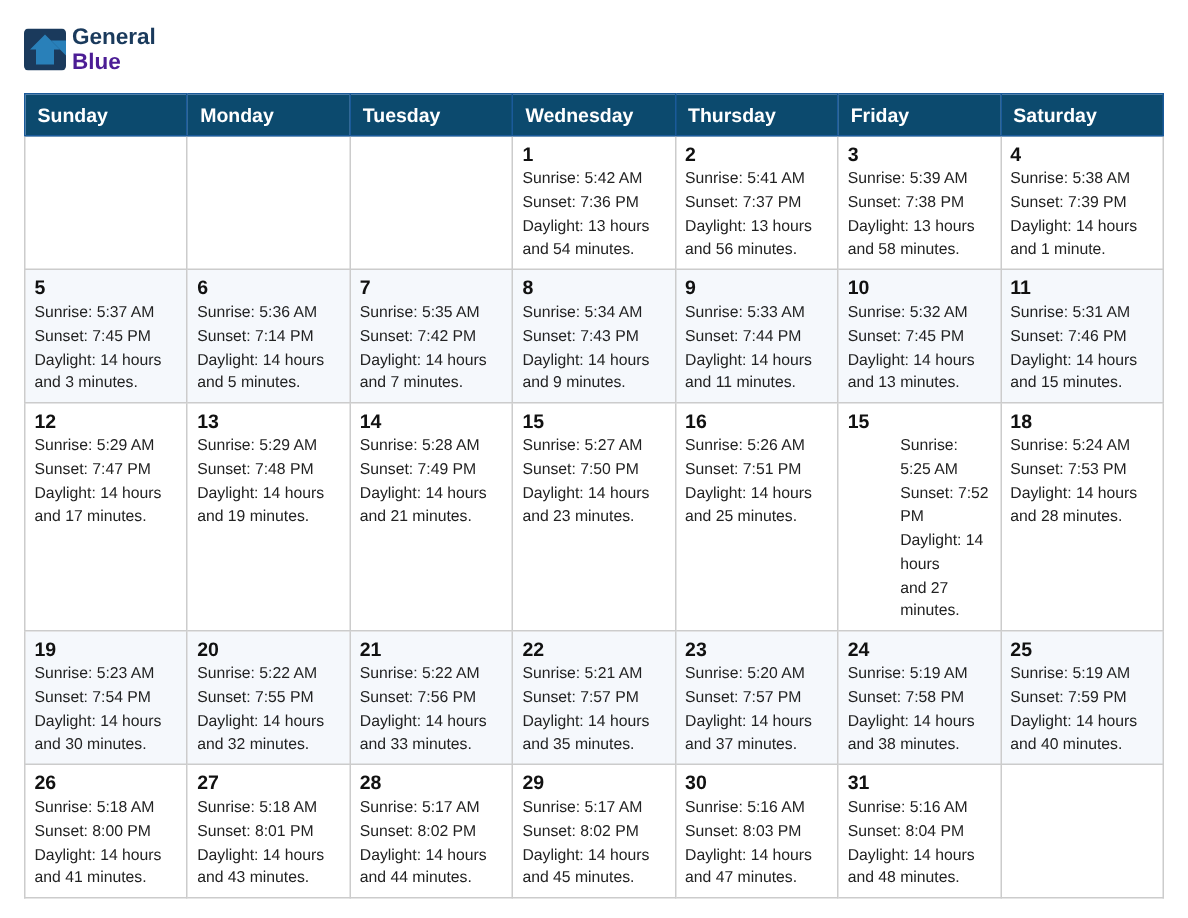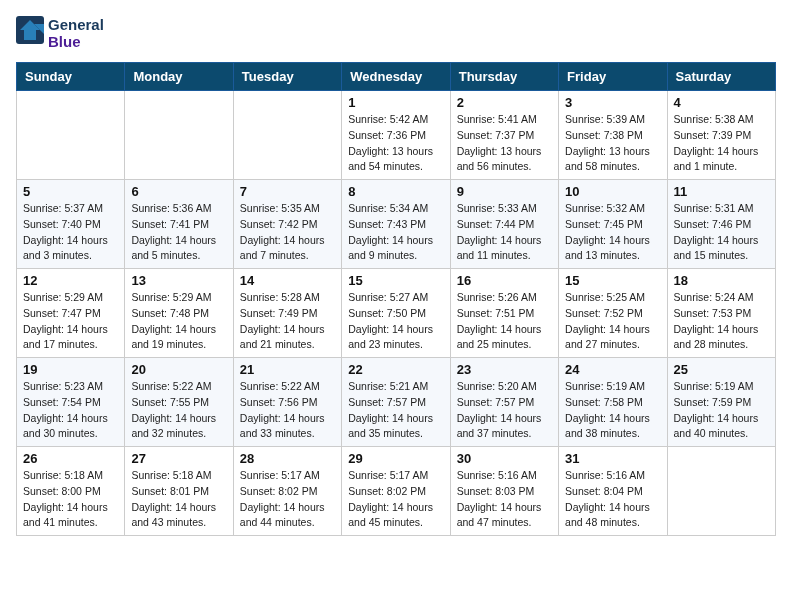--- a/index.html
+++ b/index.html
@@ -11,21 +11,21 @@
       padding: 16px;
     }
     .header {
       display: flex;
       justify-content: space-between;
       align-items: flex-start;
       margin-bottom: 12px;
     }
     .logo {
       display: flex;
-      align-items: flex-start;
+      align-items: center;
     }
     .logo-icon {
       width: 28px;
       height: 28px;
       margin-right: 4px;
     }
     .title-block {
       text-align: right;
     }
     .month-title {
@@ -139,28 +139,28 @@
           <div class="day-info" style="white-space: pre-line;">Sunrise: 5:38 AM
 Sunset: 7:39 PM
 Daylight: 14 hours
 and 1 minute.</div>
         </td>
       </tr>
       <tr>
         <td>
           <div class="day-num">5</div>
           <div class="day-info" style="white-space: pre-line;">Sunrise: 5:37 AM
-Sunset: 7:40 PM
+Sunset: 7:45 PM
 Daylight: 14 hours
 and 3 minutes.</div>
         </td>
         <td>
           <div class="day-num">6</div>
           <div class="day-info" style="white-space: pre-line;">Sunrise: 5:36 AM
-Sunset: 7:41 PM
+Sunset: 7:14 PM
 Daylight: 14 hours
 and 5 minutes.</div>
         </td>
         <td>
           <div class="day-num">7</div>
           <div class="day-info" style="white-space: pre-line;">Sunrise: 5:35 AM
 Sunset: 7:42 PM
 Daylight: 14 hours
 and 7 minutes.</div>
         </td>
@@ -224,21 +224,21 @@
         </td>
         <td>
           <div class="day-num">16</div>
           <div class="day-info" style="white-space: pre-line;">Sunrise: 5:26 AM
 Sunset: 7:51 PM
 Daylight: 14 hours
 and 25 minutes.</div>
         </td>
         <td>
           <div class="day-num">15</div>
-          <div class="day-info" style="white-space: pre-line;">Sunrise: 5:25 AM
+          <div class="day-info" style="white-space: pre-line; margin-left: 35px;">Sunrise: 5:25 AM
 Sunset: 7:52 PM
 Daylight: 14 hours
 and 27 minutes.</div>
         </td>
         <td>
           <div class="day-num">18</div>
           <div class="day-info" style="white-space: pre-line;">Sunrise: 5:24 AM
 Sunset: 7:53 PM
 Daylight: 14 hours
 and 28 minutes.</div>

